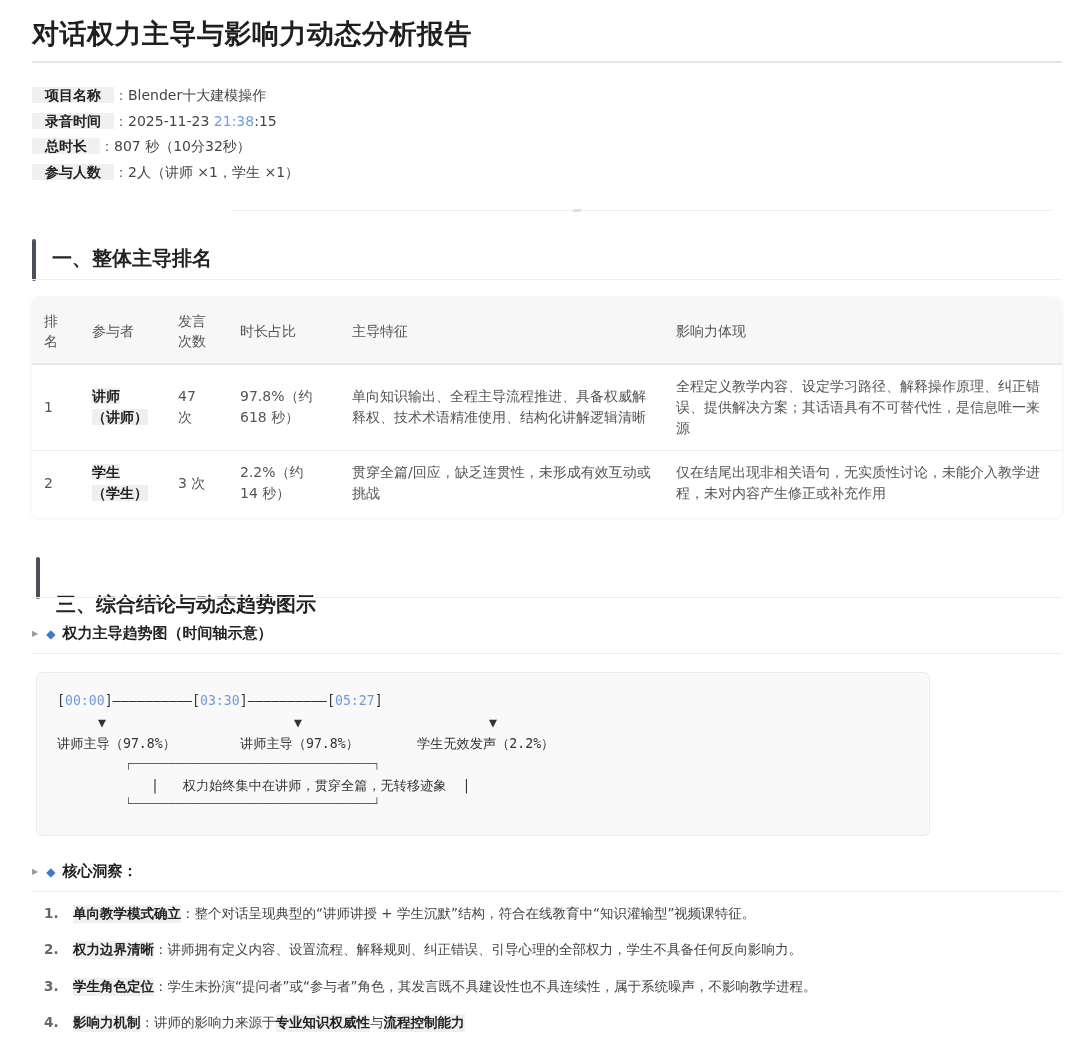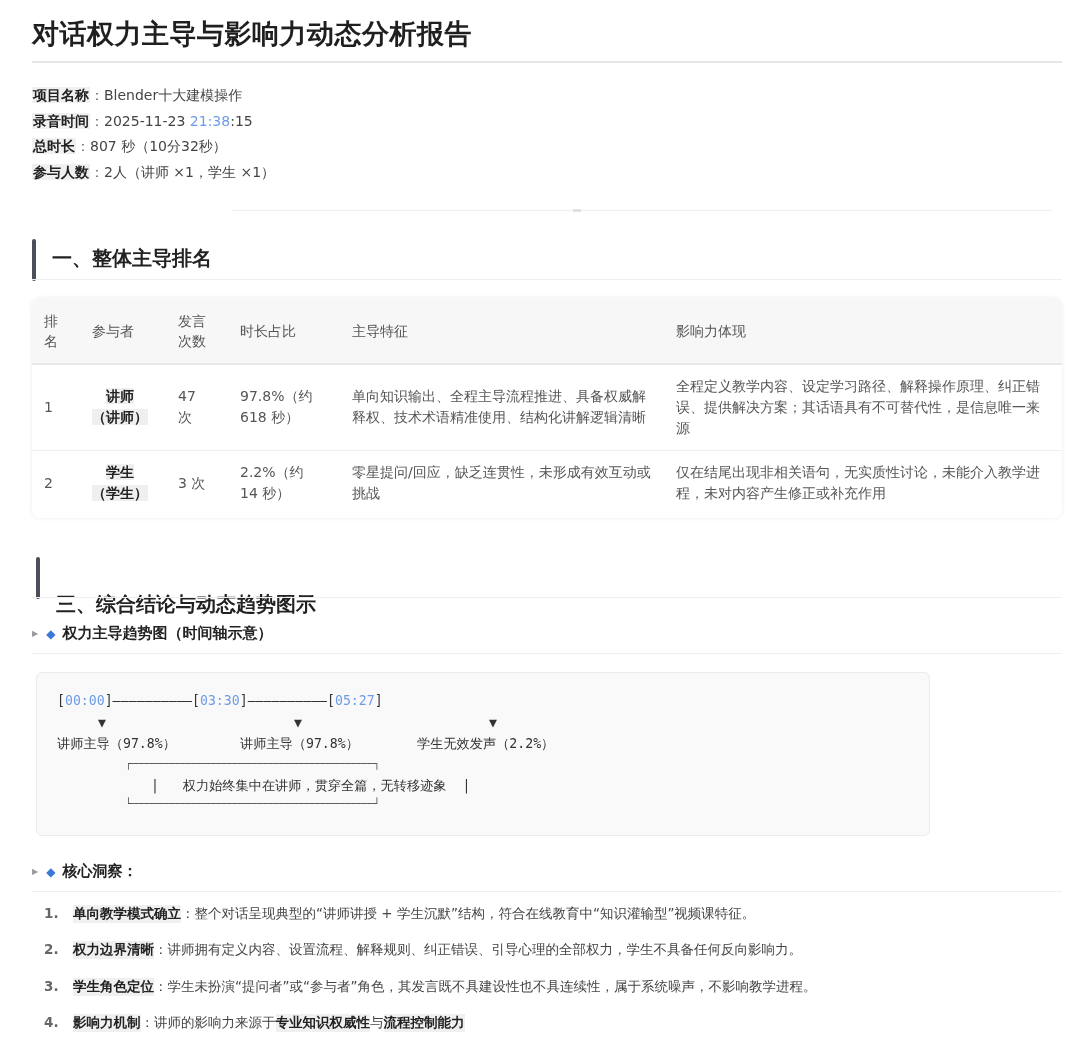--- a/index.html
+++ b/index.html
@@ -5,39 +5,39 @@
   * { box-sizing: border-box; margin: 0; padding: 0; }
   html, body { width: 1080px; height: 1055px; background: #ffffff; overflow: hidden; }
   body { font-family: "DejaVu Sans", "Liberation Sans", sans-serif; color: #333; font-size: 14px; position: relative; }
   .page { position: absolute; left: 32px; top: 0; width: 1030px; }
 
   .title { position: absolute; left: 0; top: 16px; font-family: "DejaVu Serif", "Liberation Serif", serif; font-size: 27px; font-weight: bold; color: #1f1f1f; letter-spacing: 0.5px; }
   .title-rule { position: absolute; left: 0; top: 61px; width: 1030px; height: 2px; background: #e6e6e6; }
 
   .meta { position: absolute; left: 0; top: 83px; font-size: 14px; line-height: 25.5px; color: #444; }
   .meta-row { white-space: nowrap; }
-  .meta-key { font-weight: bold; color: #222; background: #f0f0f0; padding: 0 1px; text-align: center; }
+  .meta-key { font-weight: bold; color: #222; background: #f0f0f0; padding: 0 13px; text-align: center; }
   .meta-colon { color: #666; }
   .time-hl { color: #6c9be8; }
 
   .hr-fancy { position: absolute; left: 200px; top: 210px; width: 820px; height: 1px; background: #efefef; }
   .hr-dot { position: absolute; left: 541px; top: 209px; width: 8px; height: 3px; background: #e0e0e0; }
 
   .h2 { position: absolute; left: 0; font-family: "DejaVu Serif", "Liberation Serif", serif; font-size: 20px; font-weight: bold; color: #222; padding-left: 20px; }
   .h2-bar { position: absolute; left: 0; width: 4px; background: #4a4f5a; border-radius: 2px; }
   .h2-rule { position: absolute; left: 0; width: 1030px; height: 1px; background: #efefef; }
 
   .table-wrap { position: absolute; left: 0; top: 298px; width: 1030px; height: 220px; border-radius: 8px; box-shadow: 0 0 4px rgba(0,0,0,0.08); overflow: hidden; background: #fff; }
   table { border-collapse: collapse; width: 100%; font-size: 14px; color: #555; }
   thead tr { background: #f7f7f7; height: 66px; border-bottom: 2px solid #e8e8e8; }
   th { font-weight: normal; color: #555; text-align: left; vertical-align: middle; padding: 0 12px; line-height: 20px; }
   td { vertical-align: middle; padding: 0 12px; line-height: 21px; }
   tbody tr.r1 { height: 86px; border-bottom: 1px solid #eeeeee; }
   tbody tr.r2 { height: 66px; }
-  .pname { font-weight: bold; color: #222; display: inline-block; line-height: 21px; text-align: center; }
+  .pname { font-weight: bold; color: #222; display: inline-block; line-height: 21px; }
   .pname span { background: #efefef; }
 
   .h3 { position: absolute; left: 0; font-size: 15px; font-weight: bold; color: #222; display: flex; align-items: center; }
   .h3 .tri { color: #999; font-size: 8px; margin-right: 8px; }
   .h3 .diamond { color: #3b78d8; font-size: 12px; margin-right: 7px; }
 
   .codebox { position: absolute; left: 4px; top: 672px; width: 894px; height: 164px; background: #f9f9f9; border: 1px solid #ececec; border-radius: 6px; }
   .code { position: absolute; left: 20px; font-family: "DejaVu Sans Mono", "Liberation Mono", monospace; font-size: 13.2px; color: #333; white-space: pre; }
   .code .ts { color: #6c9be8; }
 
@@ -104,21 +104,21 @@
           <td><span>47</span><br><span>次</span></td>
           <td><span>97.8%（约</span><br><span>618 秒）</span></td>
           <td>单向知识输出、全程主导流程推进、具备权威解释权、技术术语精准使用、结构化讲解逻辑清晰</td>
           <td>全程定义教学内容、设定学习路径、解释操作原理、纠正错误、提供解决方案；其话语具有不可替代性，是信息唯一来源</td>
         </tr>
         <tr class="r2">
           <td>2</td>
           <td><div class="pname"><span>学生</span><br><span>（学生）</span></div></td>
           <td>3 次</td>
           <td><span>2.2%（约</span><br><span>14 秒）</span></td>
-          <td>零星提问/回应，缺乏连贯性，未形成有效互动或挑战</td>
+          <td>贯穿全篇/回应，缺乏连贯性，未形成有效互动或挑战</td>
           <td>仅在结尾出现非相关语句，无实质性讨论，未能介入教学进程，未对内容产生修正或补充作用</td>
         </tr>
       </tbody>
     </table>
   </div>
 
   <div class="h2-bar" style="top:557px;height:42px;left:4px;"></div>
   <h2 class="h2" style="top:591px;left:4px;">三、综合结论与动态趋势图示</h2>
   <div class="h2-rule" style="top:597px;"></div>
 

